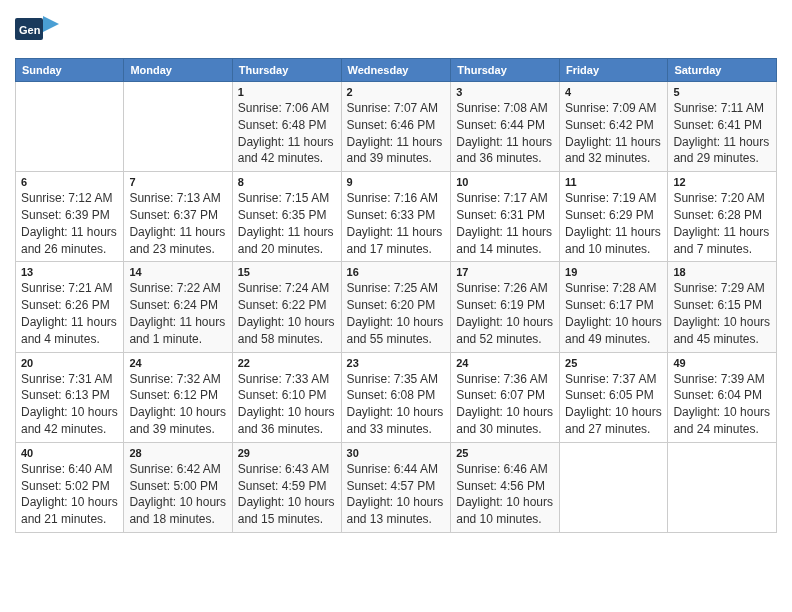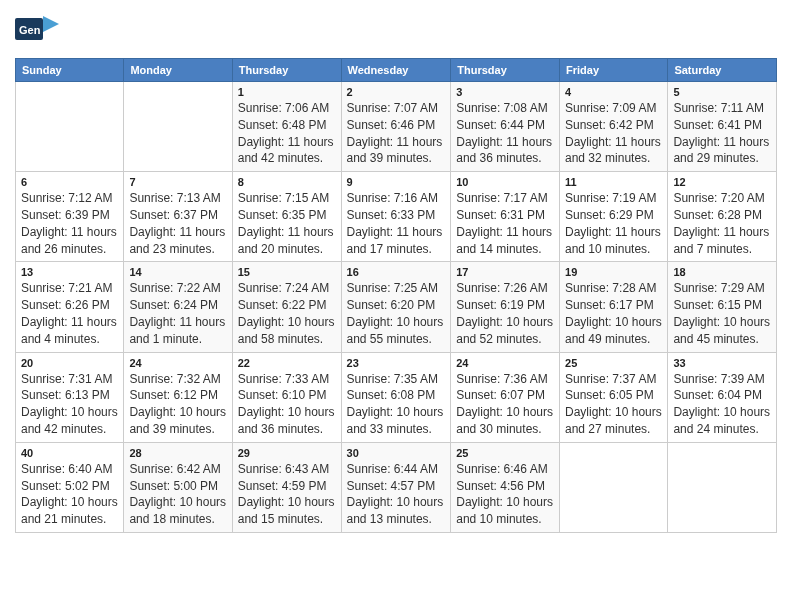--- a/index.html
+++ b/index.html
@@ -232,21 +232,21 @@
           </td>
           <td>
             <span class="day-num">24</span>
             <div class="day-detail">Sunrise: 7:36 AM<br>Sunset: 6:07 PM<br>Daylight: 10 hours and 30 minutes.</div>
           </td>
           <td>
             <span class="day-num">25</span>
             <div class="day-detail">Sunrise: 7:37 AM<br>Sunset: 6:05 PM<br>Daylight: 10 hours and 27 minutes.</div>
           </td>
           <td>
-            <span class="day-num">33</span>
+            <span class="day-num">49</span>
             <div class="day-detail">Sunrise: 7:39 AM<br>Sunset: 6:04 PM<br>Daylight: 10 hours and 24 minutes.</div>
           </td>
         </tr>
         <tr>
           <td>
             <span class="day-num">40</span>
             <div class="day-detail">Sunrise: 6:40 AM<br>Sunset: 5:02 PM<br>Daylight: 10 hours and 21 minutes.</div>
           </td>
           <td>
             <span class="day-num">28</span>

